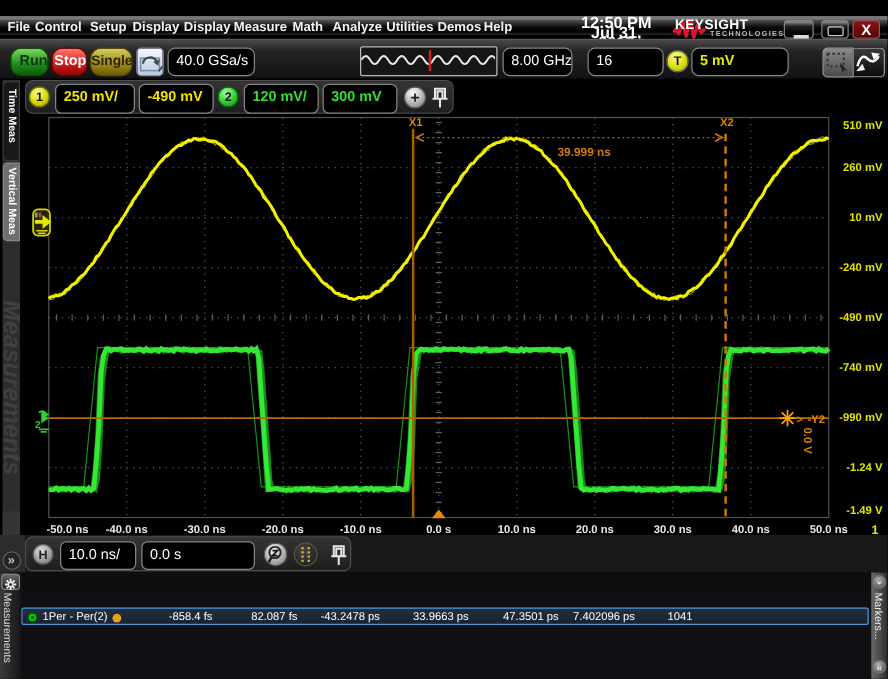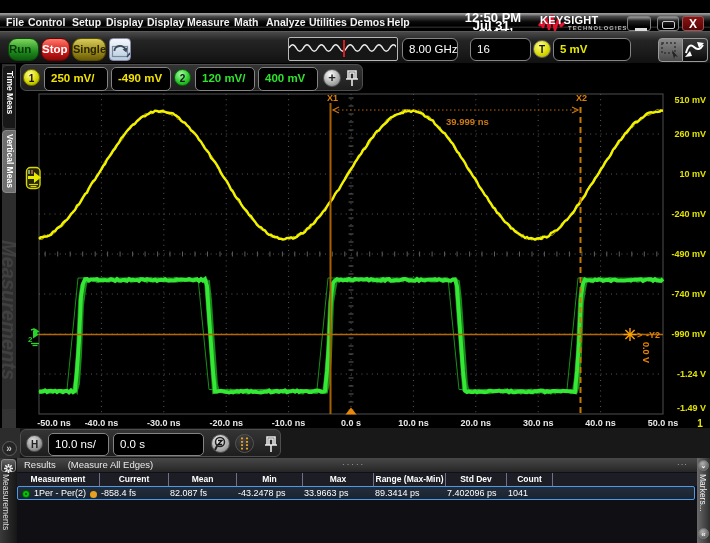--- a/index.html
+++ b/index.html
@@ -9,21 +9,21 @@
 
 #menubar{left:0;top:13px;width:710px;height:15px;background:linear-gradient(#969696,#4a4a4a 18%,#0a0a0a 55%,#000 82%,#2e2e2e);border-top:1px solid #999}
 .mi{position:absolute;top:2px;font-size:10.5px;font-weight:bold;color:#f2f2f2;white-space:nowrap}
 #clock{position:absolute;left:462px;top:0px;width:62px;height:18px;color:#fff;text-align:center;font-weight:bold}
 #clock div{font-size:13px;line-height:8px}
 #ks{position:absolute;left:540px;top:0px;color:#fff;font-weight:bold;font-size:11px;letter-spacing:0.3px;line-height:12px}
 #kst{position:absolute;left:568px;top:12px;color:#b8b8b8;font-weight:bold;font-size:5.8px;letter-spacing:1.1px;line-height:5.8px}
 .wbtn{position:absolute;top:2px;height:15px;border-radius:3px;border:1px solid #808080;background:linear-gradient(#9a9a9a,#222 30%,#000 75%)}
 
 #toolbar{left:0;top:31px;width:710px;height:32px;background:linear-gradient(#4a4a4a,#242424 28%,#1a1a1a 70%,#111);border-top:1px solid #5a5a5a}
-.tbtn{position:absolute;top:6px;height:23px;border-radius:9px;font-size:11.5px;font-weight:bold;text-align:left;line-height:21px}
+.tbtn{position:absolute;top:6px;height:23px;border-radius:9px;font-size:11.5px;font-weight:bold;text-align:right;line-height:21px}
 .fld{position:absolute;background:#000;border:1.5px solid #848484;border-radius:6px;color:#fff;font-size:11.5px;padding-left:6px;white-space:nowrap}
 .fld2{height:23px;top:6px;line-height:21px}
 
 #mainwrap{left:0;top:63px;width:710px;height:365px;background:#000}
 #sidebar{position:absolute;left:2px;top:1px;width:14px;height:364px;background:#2d2d2d;overflow:hidden}
 .vtab{position:absolute;left:0;width:14px;color:#fff;font-size:8.5px;font-weight:bold}
 .vtxt{position:absolute;transform:rotate(90deg);transform-origin:0 0;white-space:nowrap}
 #chanpanel{position:absolute;left:20px;top:1px;width:343px;height:27px;background:linear-gradient(#343434,#1e1e1e);border:1px solid #4e4e4e;border-radius:6px}
 .cfld{position:absolute;top:2px;height:23.5px;background:#000;border:1.5px solid #848484;border-radius:5px;font-size:11.5px;font-weight:bold;line-height:21px;padding-left:6px;white-space:nowrap}
 .circ{position:absolute;border-radius:50%;text-align:center;font-weight:bold;color:#111}
@@ -48,21 +48,21 @@
 .ch1n{fill:#e8e800;font-size:10px;font-weight:bold}
 
 #timebar{left:0;top:428px;width:710px;height:30px;background:#181818}
 #tpanel{position:absolute;left:20px;top:1px;width:261px;height:28px;background:linear-gradient(#343434,#1e1e1e);border:1px solid #4e4e4e;border-radius:6px}
 
 #results{left:0;top:458px;width:710px;height:85px;background:#0e0e0e}
 #rhead{position:absolute;left:17px;top:0px;width:680px;height:14px;background:linear-gradient(#484848,#262626);color:#e8e8e8;font-size:9.5px;line-height:14px}
 #rtable{position:absolute;left:17px;top:14px;width:680px;height:71px;background:#101014}
 #rthead{position:absolute;left:0;top:1px;width:680px;height:13px;background:#1d1d26;color:#fff;font-size:9px;font-weight:bold}
 .th{position:absolute;top:0;height:13px;line-height:13px;text-align:center;border-right:1px solid #70708a;font-size:8.5px}
-.td{position:absolute;top:0;height:13px;line-height:13px;text-align:left;color:#fff;font-size:9px}
+.td{position:absolute;top:0;height:13px;line-height:13px;text-align:right;color:#fff;font-size:9px}
 #rrow{position:absolute;left:0px;top:14px;width:678px;height:14px;background:linear-gradient(#232e3c,#1a2330);border:1px solid #4d9be8;border-radius:2px}
 #rsidel{position:absolute;left:0;top:0;width:17px;height:85px;background:linear-gradient(90deg,#3a3a3a,#161616)}
 #rsider{position:absolute;left:697px;top:0;width:13px;height:85px;background:linear-gradient(90deg,#6a6a6a,#2e2e2e)}
 </style></head><body>
 <div id="root">
 
 
 <div id="menubar" class="abs">
 <span class="mi" style="left:6px">File</span>
 <span class="mi" style="left:28px">Control</span>
@@ -97,20 +97,21 @@
 <div class="tbtn" style="left:8px;width:31px;background:linear-gradient(#7ed75e,#1e8a1e 60%,#0c5c0c);border:1px solid #0a4a0a;color:#083808">Run</div>
 <div class="tbtn" style="left:41px;width:29px;background:linear-gradient(#ff7a6a,#d01818 60%,#8a0808);border:1px solid #6a0404;color:#fff">Stop</div>
 <div class="tbtn" style="left:72px;width:34px;background:linear-gradient(#d8cc5c,#9a8a18 60%,#6a5c08);border:1px solid #5a4c04;color:#2a2400;font-size:11px">Single</div>
 <div class="abs" style="left:109px;top:6px;width:22px;height:23px;border-radius:4px;background:linear-gradient(#f4f8fc,#b8cce0);border:1px solid #88a">
   <svg width="20" height="21" viewBox="0 0 20 21">
           <rect x="2.5" y="7.5" width="15" height="10" fill="none" stroke="#7a8a9a" stroke-width="1.2"></rect>
           <path d="M4.5,12 a5.5,4.5 0 0 1 11,-1" fill="none" stroke="#3a4a5a" stroke-width="1.8"></path>
           <path d="M17.5,8.5 l-1,5 -4,-3 z" fill="#3a4a5a"></path>
           <path d="M17,18 l3,-4" stroke="#3a4a5a" stroke-width="1.5"></path>
         </svg></div>
+<div class="fld fld2" style="left:134px;width:70px">40.0 GSa/s</div>
 <div class="abs" style="left:288px;top:5px;width:110px;height:24px;background:#161616;border:1.5px solid #b8b8b8;border-radius:2px">
   <svg width="107" height="21" viewBox="0 0 107 21">
   <path d="M0,10 q3.6,-6.5 7.2,0 t7.2,0 t7.2,0 t7.2,0 t7.2,0 t7.2,0 t7.2,0 t7.2,0 t7.2,0 t7.2,0 t7.2,0 t7.2,0 t7.2,0 t7.2,0 t7.2,0" fill="none" stroke="#e8e8e8" stroke-width="1.5"></path>
   <line x1="55" y1="2" x2="55" y2="19" stroke="#d02020" stroke-width="2"></line>
   </svg></div>
 <div class="fld fld2" style="left:402px;width:56px">8.00 GHz</div>
 <div class="fld fld2" style="left:470px;width:61px">16</div>
 <div class="circ" style="left:533px;top:8px;width:18px;height:18px;background:radial-gradient(circle at 40% 30%,#ffff88,#d8d800 60%,#a0a000);border:1px solid #666;font-size:10px;line-height:18px">T</div>
 <div class="fld fld2" style="left:553px;width:78px;color:#e8e800;font-weight:bold">5 mV</div>
 <div class="abs" style="left:658px;top:6px;width:25px;height:24px;border-radius:4px 0 0 4px;background:linear-gradient(#8a8a8a,#4a4a4a);border:1px solid #999">
@@ -136,21 +137,21 @@
         </div>
   <div class="vtxt" style="left:16.5px;top:176px;color:#404040;font-size:20px;font-style:italic;font-weight:bold;line-height:20px">Measurements</div>
   <div style="position:absolute;left:0;top:345px;width:24px;height:19px;background:#343434"></div>
 </div>
 <div id="chanpanel">
   <div class="circ" style="left:2px;top:4px;width:17px;height:17px;background:radial-gradient(circle at 40% 30%,#ffff99,#d8d800 55%,#909000);border:1px solid #777700;font-size:10px;line-height:17px">1</div>
   <div class="cfld" style="left:23px;width:64px;color:#f2e200">250 mV/</div>
   <div class="cfld" style="left:90px;width:60px;color:#f2e200">-490 mV</div>
   <div class="circ" style="left:153px;top:4px;width:17px;height:17px;background:radial-gradient(circle at 40% 30%,#aaffaa,#2ecc2e 55%,#0a8a0a);border:1px solid #0a6a0a;font-size:10px;line-height:17px">2</div>
   <div class="cfld" style="left:174px;width:60px;color:#2ee22e">120 mV/</div>
-  <div class="cfld" style="left:237px;width:60px;color:#2ee22e">400 mV</div>
+  <div class="cfld" style="left:237px;width:60px;color:#2ee22e">300 mV</div>
   <div class="circ" style="left:302px;top:4px;width:18px;height:18px;background:radial-gradient(circle at 40% 30%,#fff,#aaa 60%,#777);border:1px solid #555;font-size:13px;line-height:16px;color:#222">+</div>
   <svg style="position:absolute;left:324px;top:4px" width="14" height="19" viewBox="0 0 14 19">
           <path d="M3,2 h8 v8 h-2 v-6 h-4 v6 h-2 z M1,10 h12 M7,10 v7" stroke="#e8e8e8" stroke-width="1.6" fill="none"></path>
         </svg>
 </div>
 <svg id="plot" width="710" height="336" viewBox="0 0 710 336">
 <rect x="39" y="2" width="624" height="320" class="gb"></rect>
 <line x1="101.4" y1="2" x2="101.4" y2="322" class="gd"></line>
 <line x1="163.8" y1="2" x2="163.8" y2="322" class="gd"></line>
 <line x1="226.2" y1="2" x2="226.2" y2="322" class="gd"></line>
@@ -344,44 +345,30 @@
             <line x1="6" y1="2.5" x2="6" y2="15.5" stroke="#e8a020" stroke-width="2" stroke-dasharray="1.8 1.6"></line>
             <line x1="11" y1="2.5" x2="11" y2="15.5" stroke="#e8a020" stroke-width="2" stroke-dasharray="1.8 1.6"></line>
           </svg></div>
   <svg style="position:absolute;left:243px;top:5px" width="14" height="19" viewBox="0 0 14 19">
           <path d="M3,2 h8 v8 h-2 v-6 h-4 v6 h-2 z M1,10 h12 M7,10 v7" stroke="#e8e8e8" stroke-width="1.6" fill="none"></path>
         </svg>
 </div>
 </div>
 
 <div id="results" class="abs">
-<div id="rhead"><span style="margin-left:7px">Results</span><span style="margin-left:12px">(Measure All Edges)</span>
-<span style="position:absolute;left:325px;top:-3px;color:#999;letter-spacing:2px">.....</span>
-<span style="position:absolute;left:660px;top:-3px;color:#999;letter-spacing:1px">...</span></div>
 <div id="rtable">
- <div id="rthead">
-  <div class="th" style="left:0px;width:83px">Measurement</div>
-  <div class="th" style="left:83px;width:69px">Current</div>
-  <div class="th" style="left:152px;width:68px">Mean</div>
-  <div class="th" style="left:220px;width:66px">Min</div>
-  <div class="th" style="left:286px;width:71px">Max</div>
-  <div class="th" style="left:357px;width:72px">Range (Max-Min)</div>
-  <div class="th" style="left:429px;width:61px">Std Dev</div>
-  <div class="th" style="left:490px;width:46px">Count</div>
-  <div class="th" style="left:536px;width:142px;border-right:none"></div>
- </div>
  <div id="rrow">
   <div class="circ" style="left:4px;top:3px;width:8px;height:8px;background:radial-gradient(circle,#005500 25%,#00c800 32%);border:1px solid #060"></div>
   <div class="td" style="left:16px;width:60px;text-align:left">1Per - Per(2)</div>
   <div class="circ" style="left:72px;top:3.5px;width:7px;height:7px;background:#e8a020"></div>
   <div class="td" style="left:83px;width:69px">-858.4 fs</div>
   <div class="td" style="left:152px;width:68px">82.087 fs</div>
   <div class="td" style="left:220px;width:66px">-43.2478 ps</div>
   <div class="td" style="left:286px;width:71px">33.9663 ps</div>
-  <div class="td" style="left:357px;width:72px">89.3414 ps</div>
+  <div class="td" style="left:357px;width:72px">47.3501 ps</div>
   <div class="td" style="left:429px;width:61px">7.402096 ps</div>
   <div class="td" style="left:490px;width:46px">1041</div>
  </div>
 </div>
 <div id="rsidel">
   <div style="position:absolute;left:1px;top:1px;width:15px;height:13px;background:linear-gradient(#666,#222);border:1px solid #888;border-radius:3px">
     <svg width="13" height="11" viewBox="0 0 13 11">
             <g fill="#eee">
               <circle cx="6.5" cy="5.5" r="2"></circle>
               <g stroke="#eee" stroke-width="1.6">

